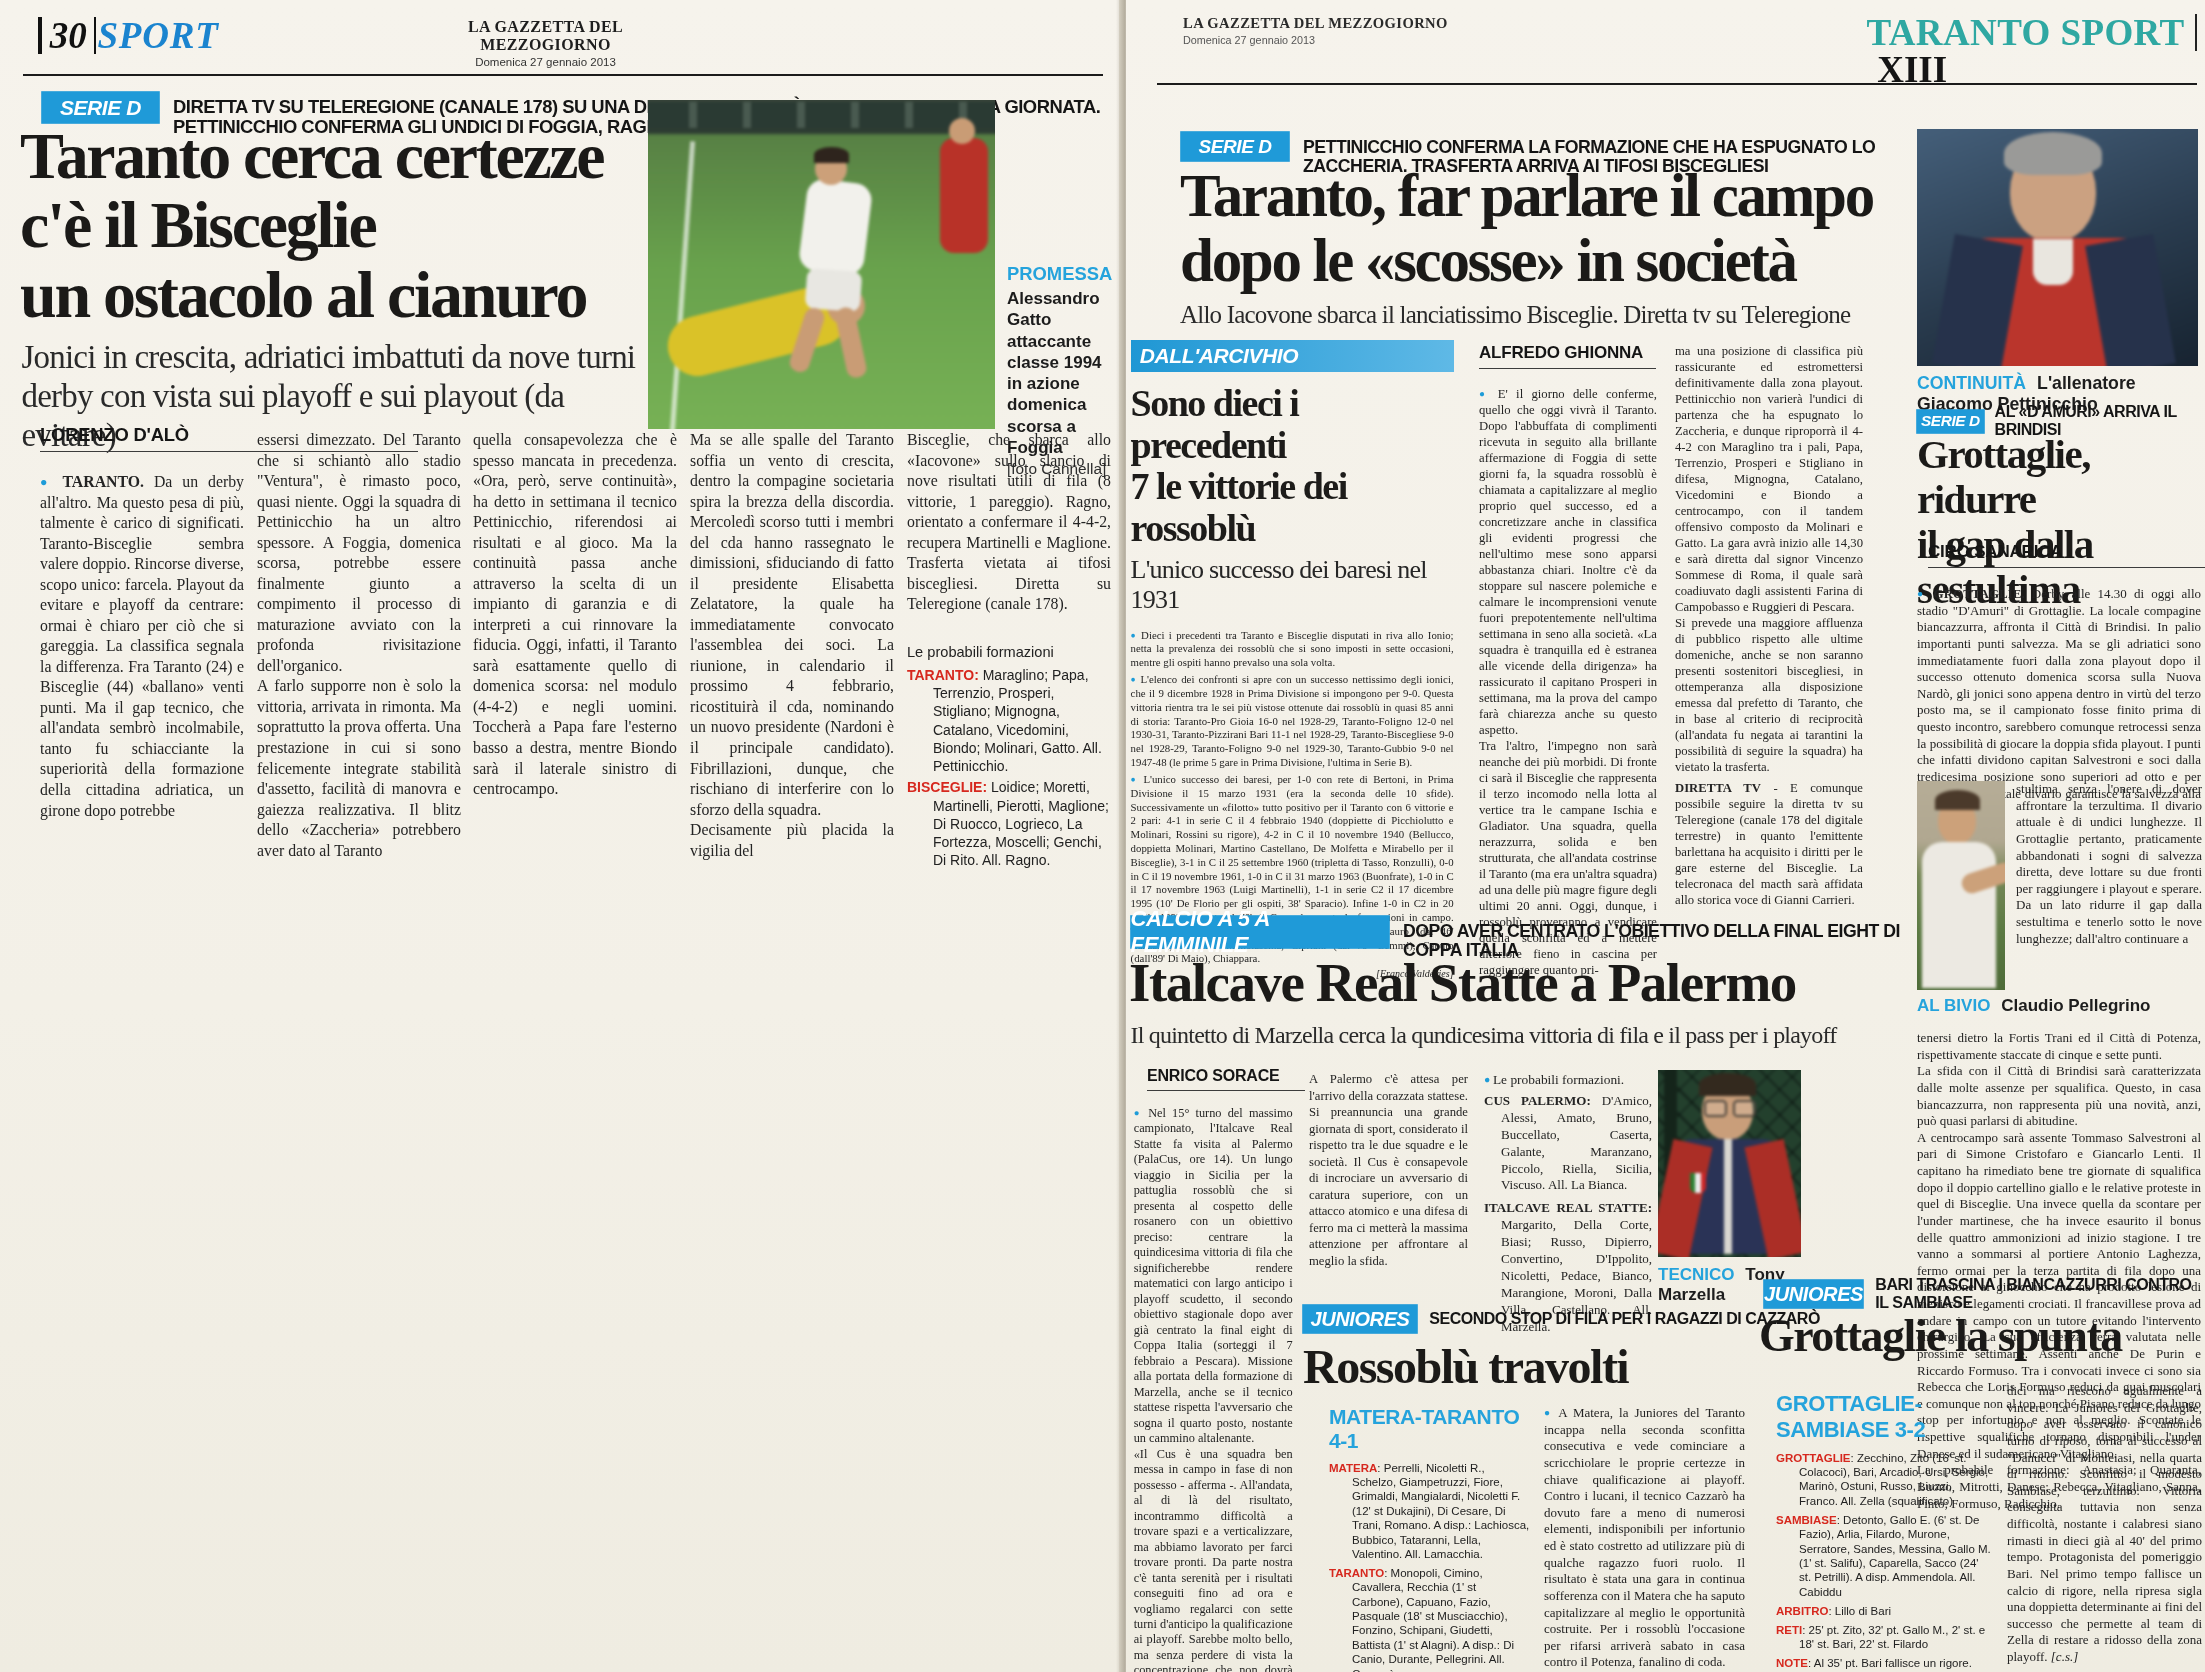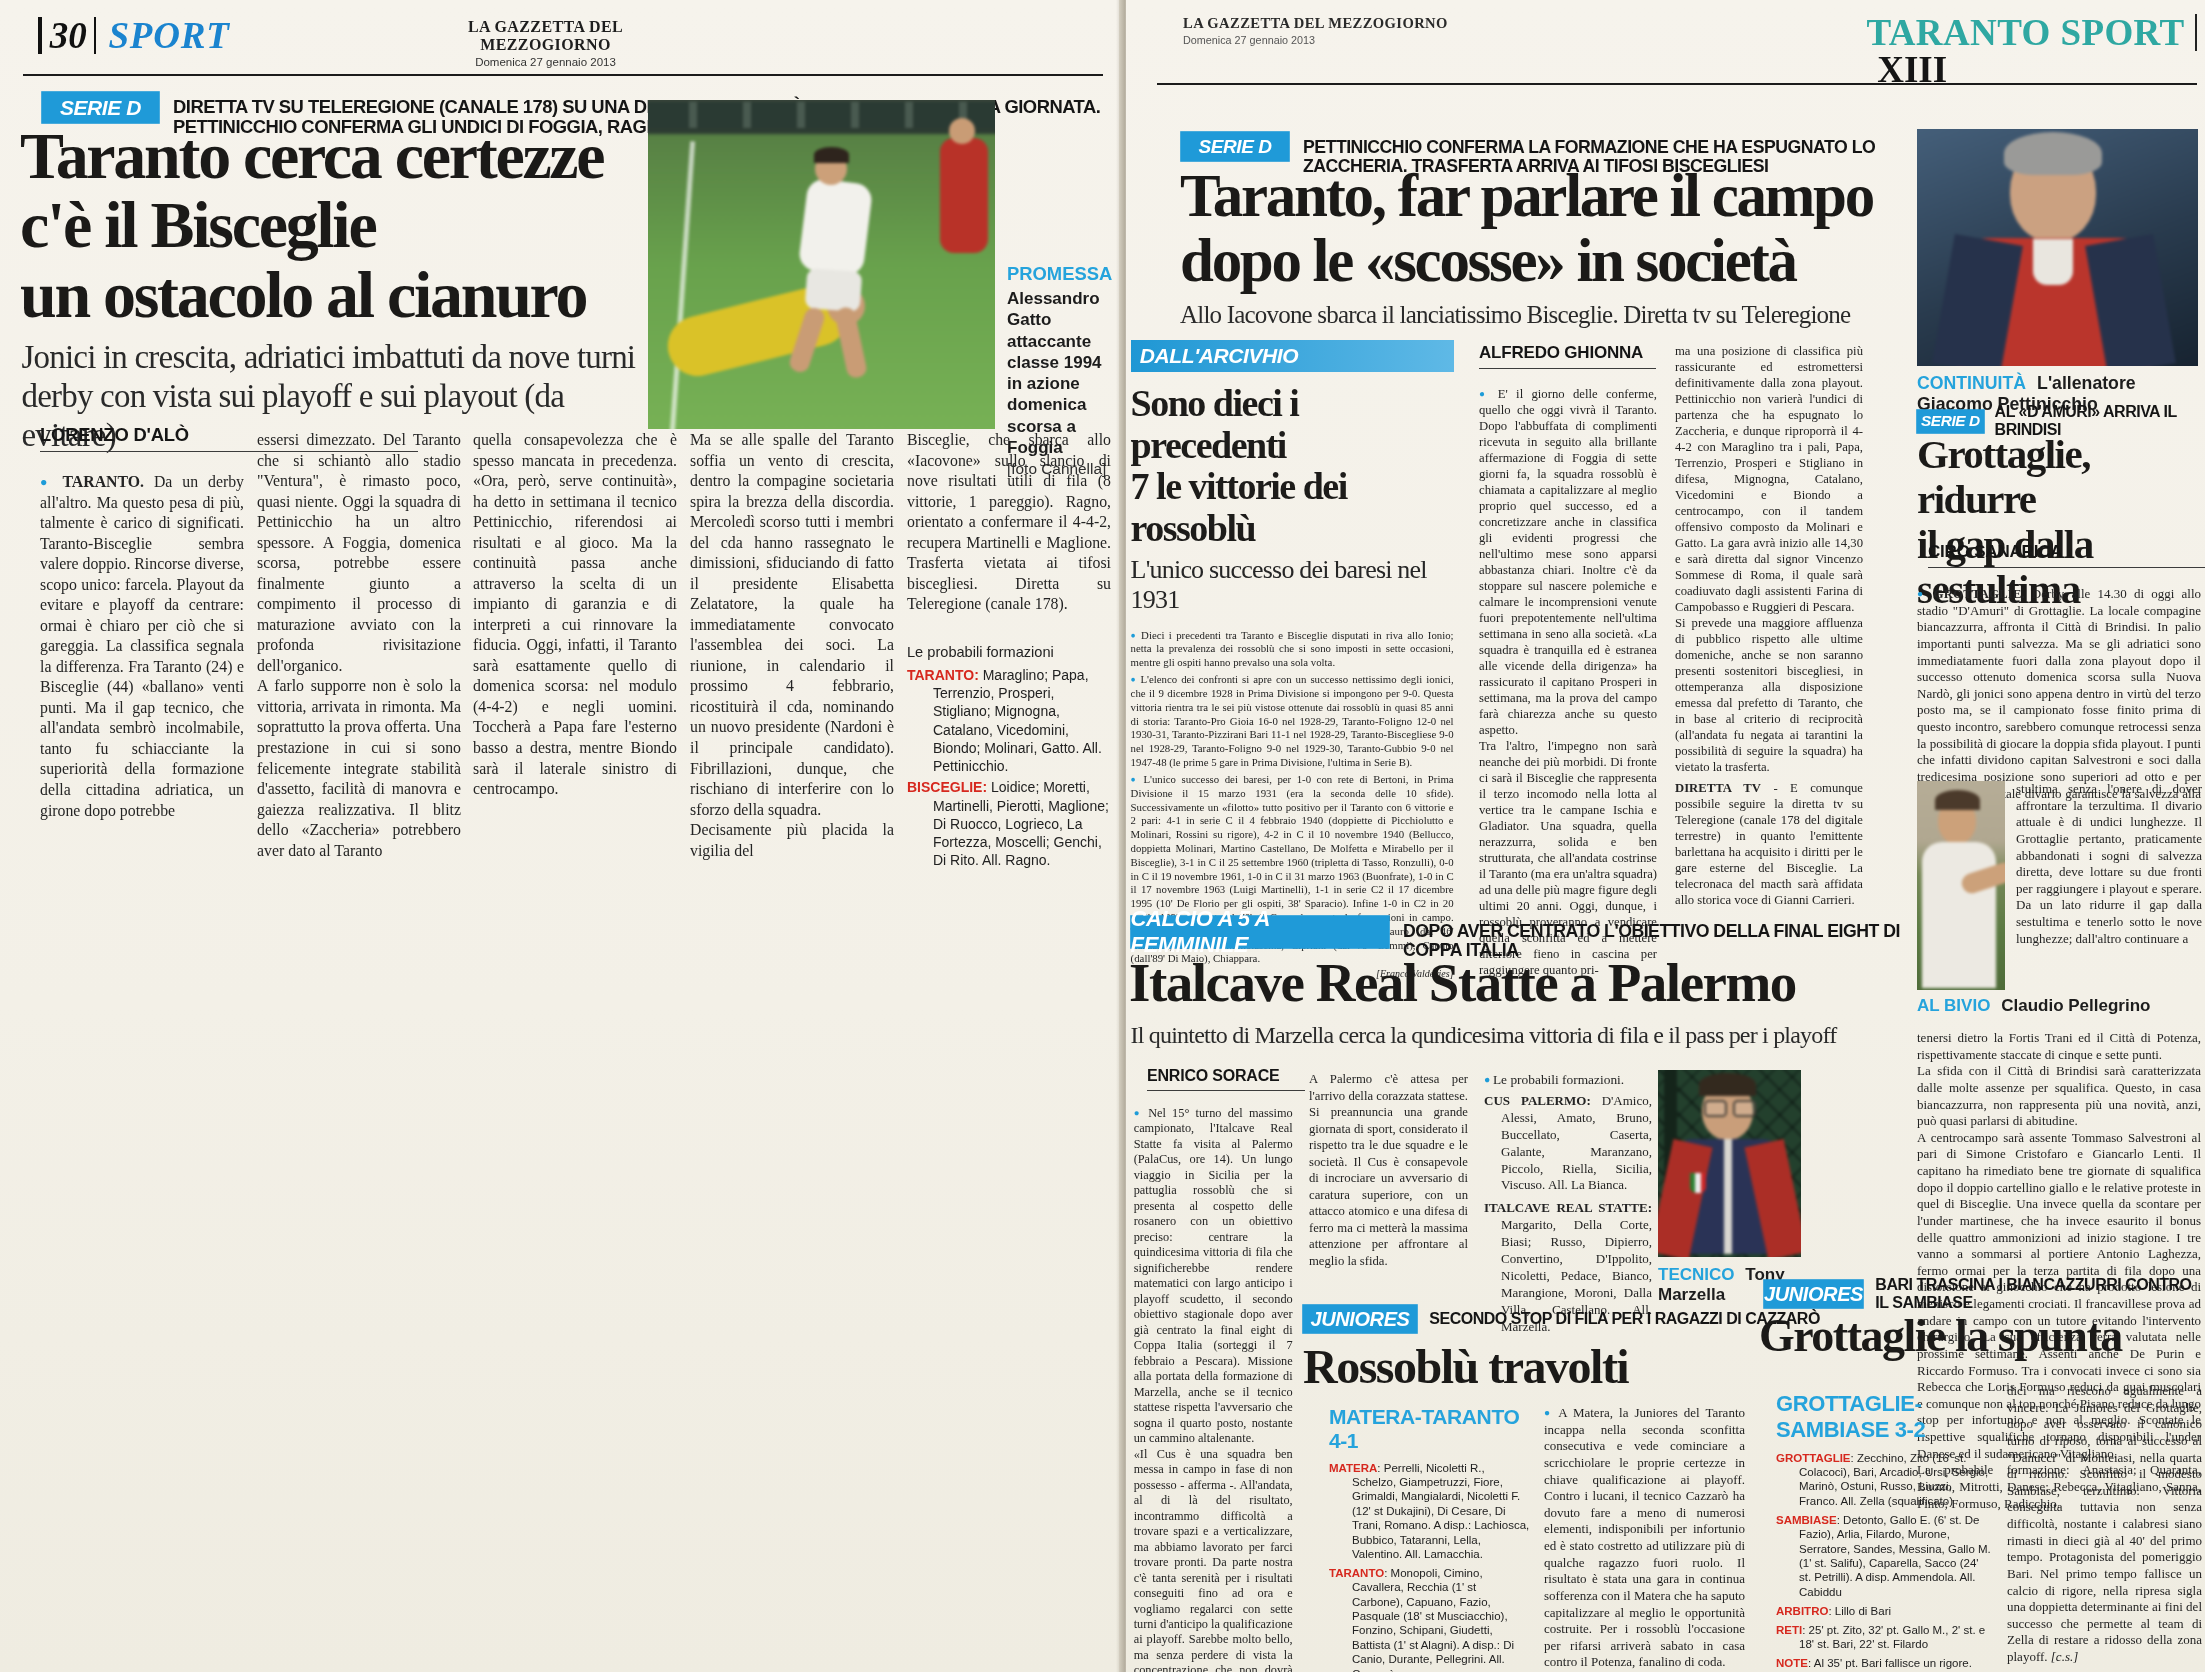--- a/index.html
+++ b/index.html
@@ -33,21 +33,21 @@
 </style>
 </head>
 <body>
 
 <div id="sheet">
 
   <div class="page" style="left:0;width:1119px;">
 
     <div class="abs" style="left:38px;top:17px;display:flex;align-items:baseline;font-style:italic;">
       <span style="font-family:'Liberation Serif',serif;font-weight:bold;font-size:37px;color:#111;border-left:4.6px solid #111;border-right:2.3px solid #111;padding:0 7.7px;line-height:1;">30</span>
-      <span style="font-family:'Liberation Serif',serif;font-weight:bold;font-size:37px;color:#1b84cf;padding-left:12px;line-height:1;letter-spacing:0.8px;">SPORT</span>
+      <span style="font-family:'Liberation Serif',serif;font-weight:bold;font-size:37px;color:#1b84cf;padding-left:1px;line-height:1;letter-spacing:0.8px;">SPORT</span>
     </div>
     <div class="abs" style="left:415px;top:18.4px;width:261px;text-align:center;">
       <div style="font-family:'Liberation Serif',serif;font-weight:bold;font-size:16px;color:#1e1e1e;letter-spacing:0.4px;">LA GAZZETTA DEL MEZZOGIORNO</div>
       <div style="font-family:'Liberation Sans',sans-serif;font-size:11.5px;color:#333;margin-top:1.5px;">Domenica 27 gennaio 2013</div>
     </div>
     <div class="abs rule" style="left:23px;top:74px;width:1080px;height:2.3px;"></div>
 
     <div class="abs kickbadge" style="left:42px;top:92px;width:117px;height:31px;font-size:21px;">
       <span>SERIE D</span>
     </div>

